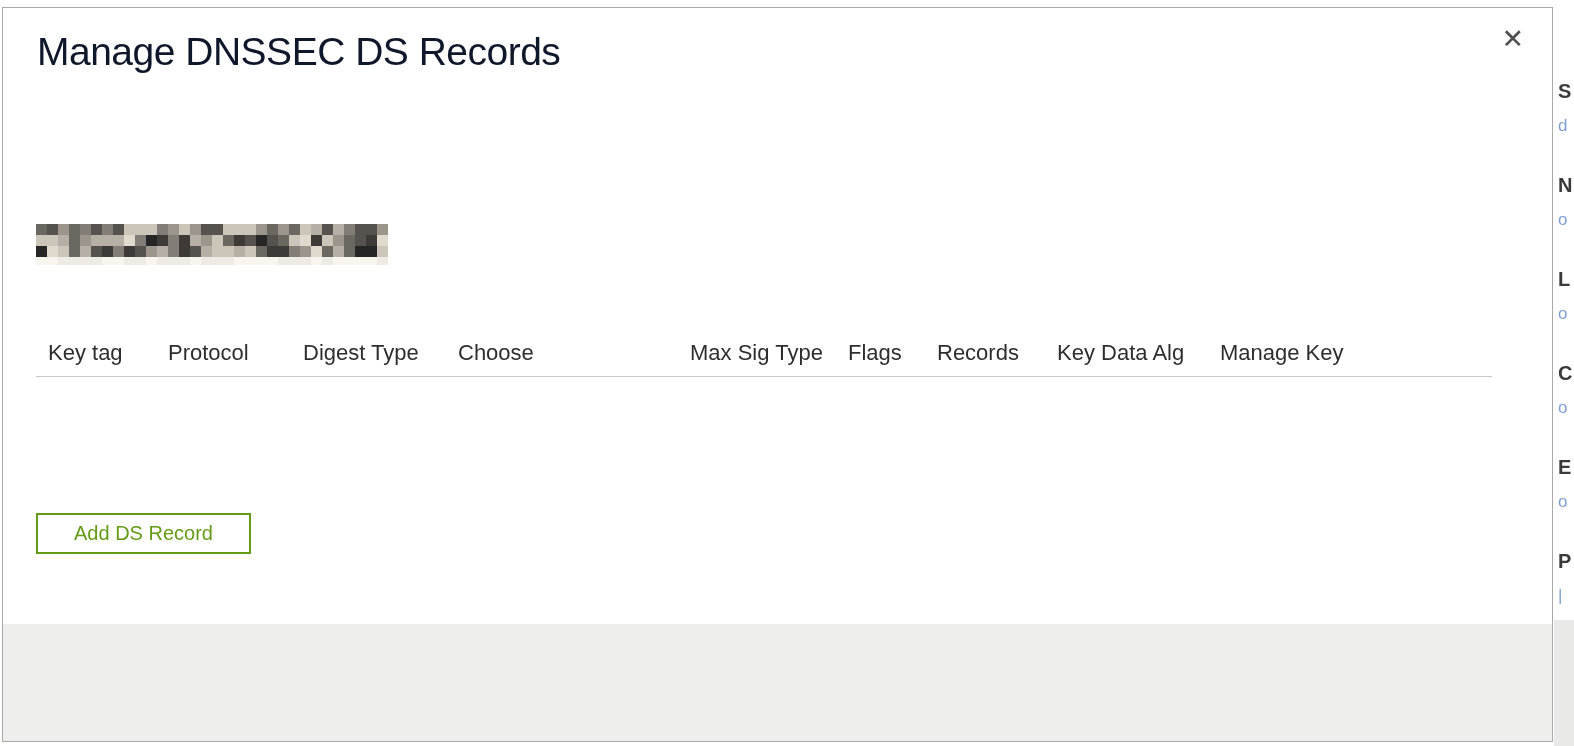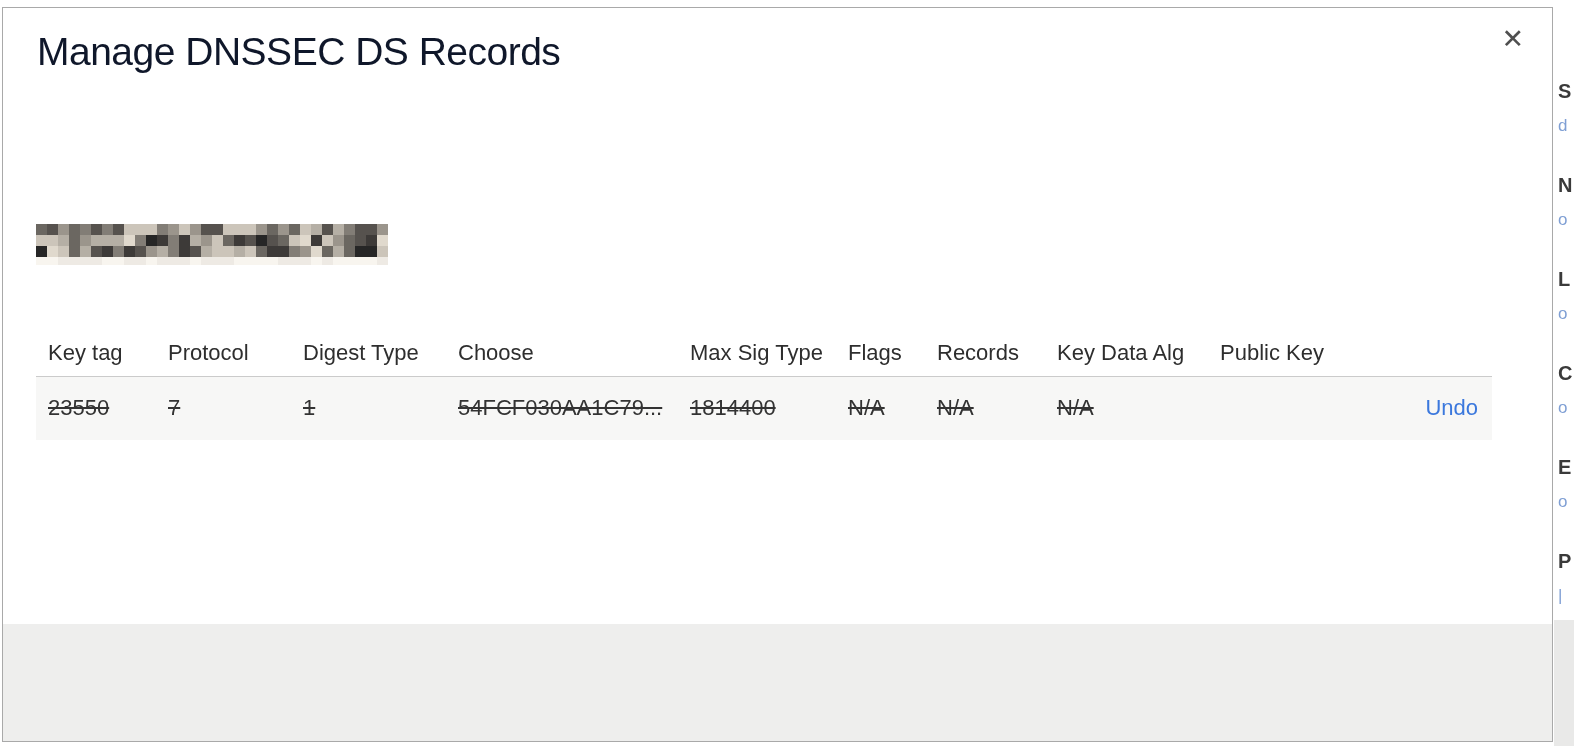--- a/index.html
+++ b/index.html
@@ -207,40 +207,29 @@
       <thead>
           <tr id="table-head-row">
             <th>Key tag</th>
             <th>Protocol</th>
             <th>Digest Type</th>
             <th>Choose</th>
             <th>Max Sig Type</th>
             <th>Flags</th>
             <th>Records</th>
             <th>Key Data Alg</th>
-            <th>Public Key</th>
+            <th>Manage Key</th>
             <th></th>
           </tr>
         </thead>
       <tbody id="table-body">
-          <tr class="row-odd">
-            <td class="strike">23550</td>
-            <td class="strike">7</td>
-            <td class="strike">1</td>
-            <td class="strike">54FCF030AA1C79...</td>
-            <td class="strike">1814400</td>
-            <td class="strike">N/A</td>
-            <td class="strike">N/A</td>
-            <td class="strike">N/A</td>
-            <td></td>
-            <td class="action-cell"><span class="undo-link">Undo</span></td>
-          </tr>
         </tbody>
     </table>
 
+    <button class="add-btn">Add DS Record</button>
 
     <div class="footer">
       
       
       
     </div>
 
   </div>
 
   <div class="edge-strip">

